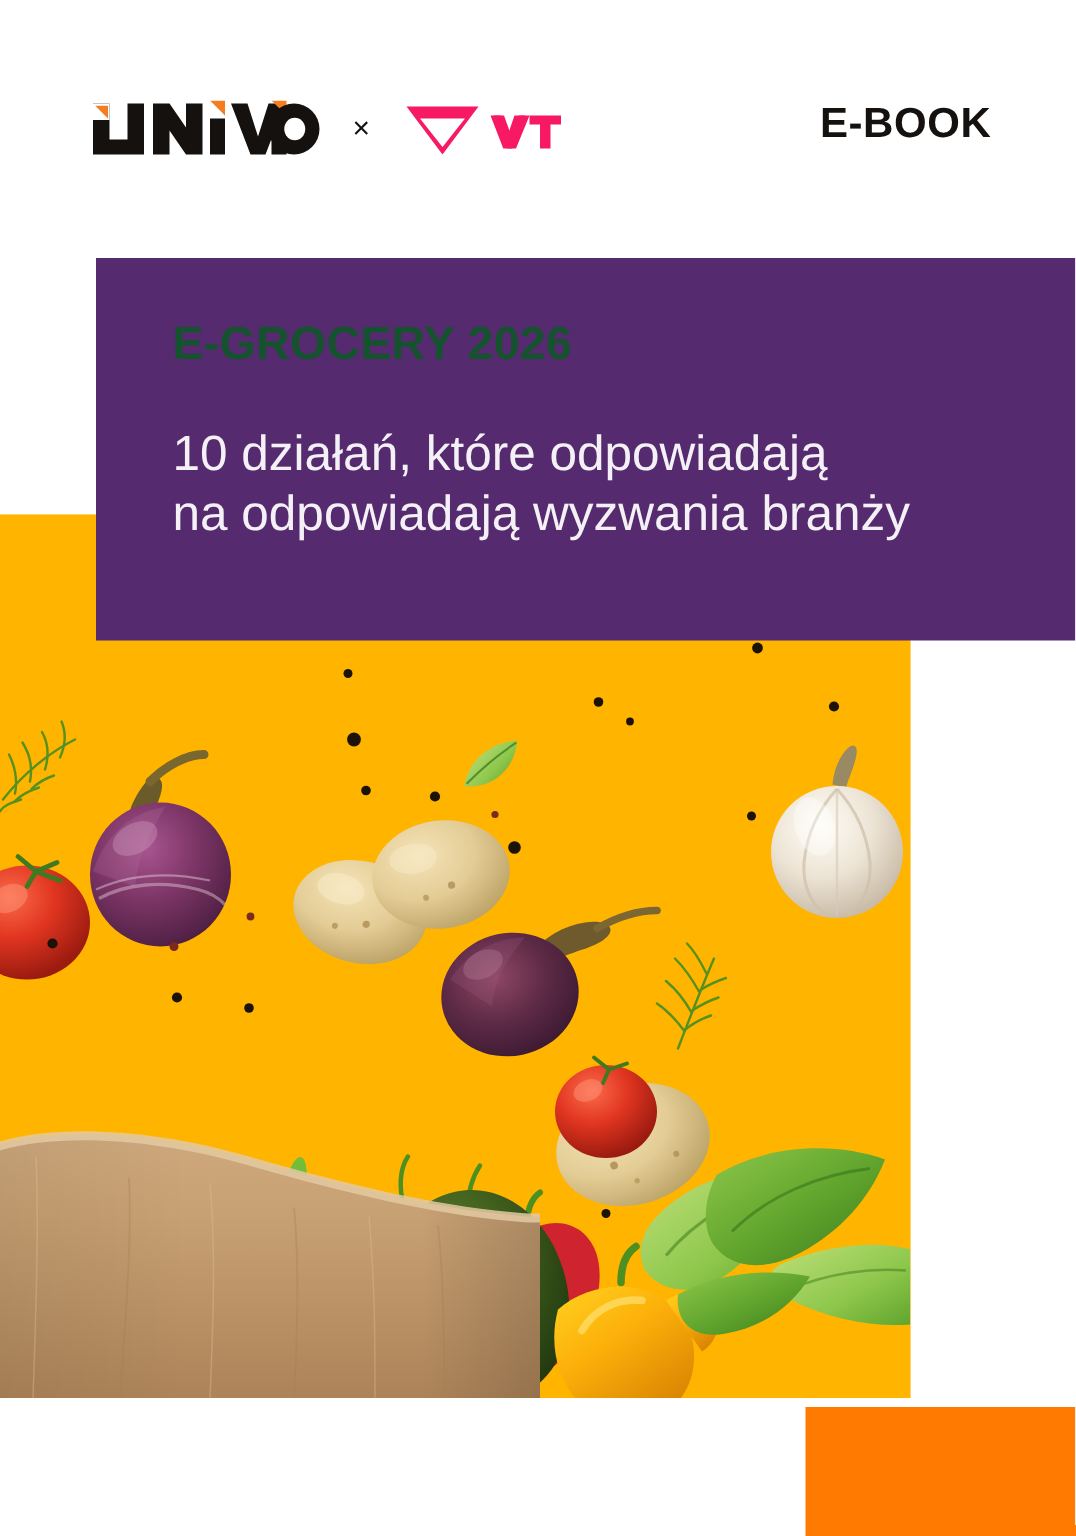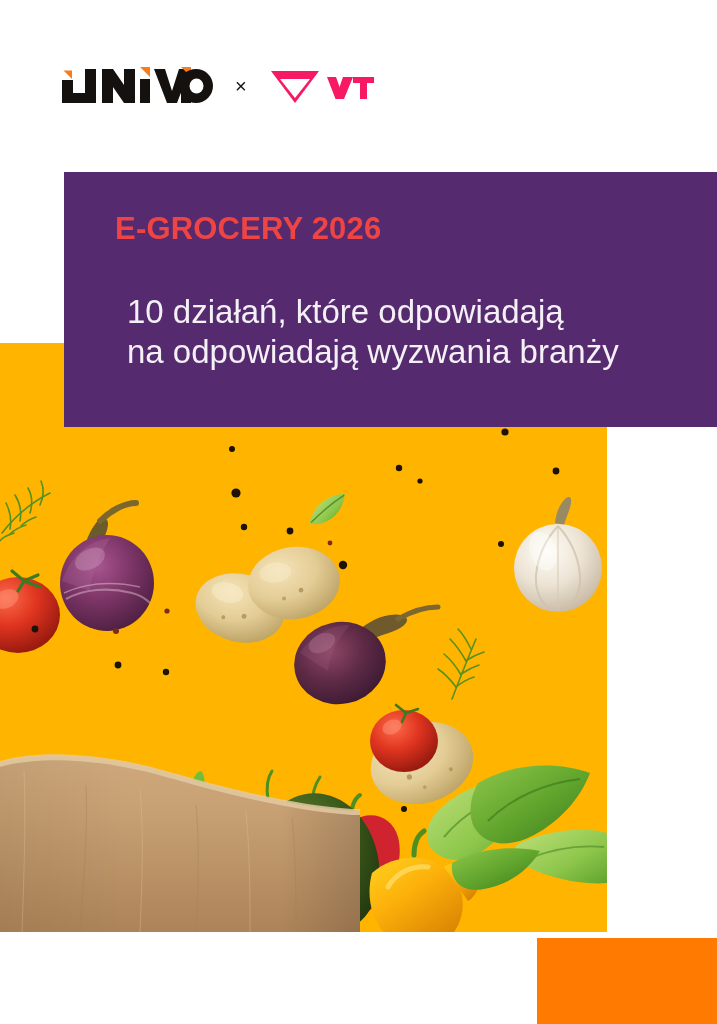--- a/index.html
+++ b/index.html
@@ -99,31 +99,31 @@
     position: absolute;
     left: 115px;
     top: 213px;
     width: 580px;
     z-index: 35;
   }
   .banner-title {
     font-size: 31px;
     font-weight: 700;
     letter-spacing: 0.2px;
-    color: #ef4444;
+    color: #14532d;
     line-height: 1;
-    margin: 0 0 48px 0;
+    margin: 0 0 38px 0;
     white-space: nowrap;
   }
   .banner-sub {
     font-size: 33px;
     font-weight: 400;
     color: #f4f1f6;
     line-height: 1.21;
-    margin: 12px;
+    margin: 0;
   }
   .banner-sub-line { display: block; white-space: nowrap; }
 
   
   .photo {
     position: absolute;
     left: 0;
     top: 343px;
     width: 607px;
     height: 589px;
@@ -568,15 +568,16 @@
           <path d="M62 8 L69 8 L74 22 L79 8 L86 8 L77 30 L71 30 Z"></path>
           <path d="M86 8 L107 8 L107 14 L100 14 L100 30 L93 30 L93 14 L86 14 Z"></path>
         </g>
         <g fill="#f71963">
           <path d="M60 8 L67 8 L71.5 21 L76 8 L83 8 L74.5 30 L68.5 30 Z"></path>
         </g>
       </svg>
 
     </div>
 
+    <div class="ebook-tag">E-BOOK</div>
   </div>
 
 </div>
 
 </body></html>

